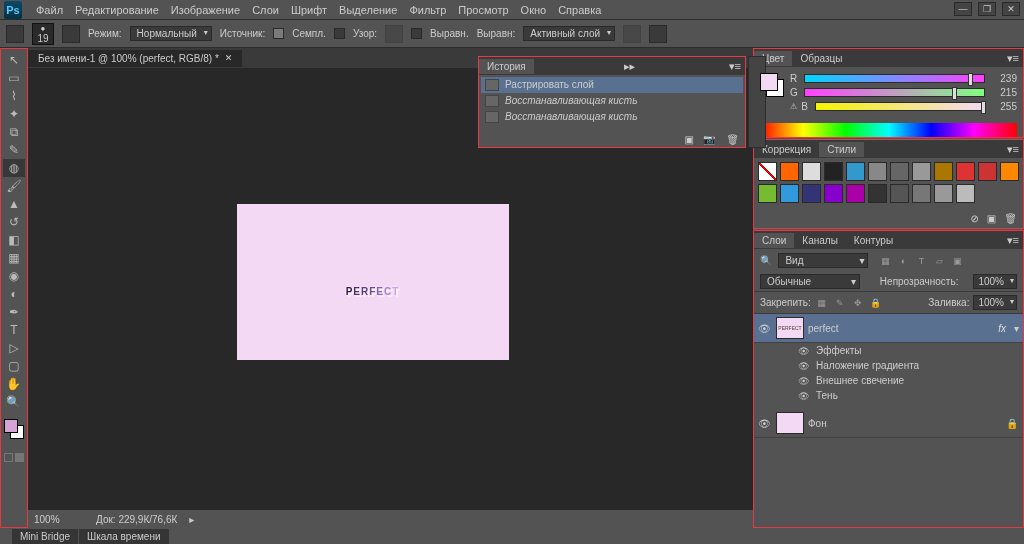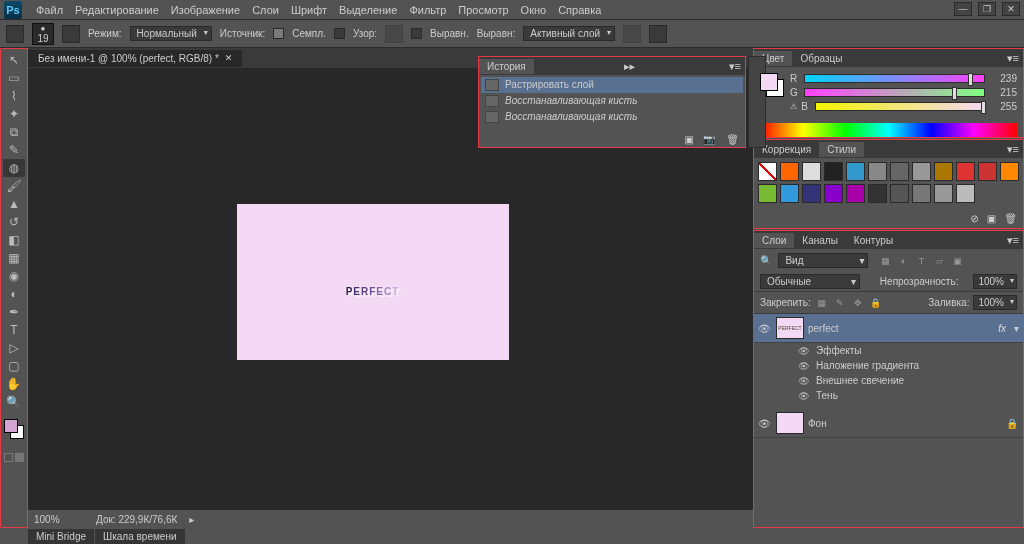--- a/index.html
+++ b/index.html
@@ -354,18 +354,18 @@
         <span>Восстанавливающая кисть</span>
       </div>
     </div>
   <div class="hist-footer">
     <span>▣</span>
     <span>📷</span>
     <span>🗑</span>
   </div>
 </div>
 
-<div style="position:absolute;bottom:0;left:28px;display:flex;gap:1px">
+<div style="position:absolute;bottom:0;left:12px;display:flex;gap:1px">
   <div class="bottom-tab">Mini Bridge</div>
   <div class="bottom-tab">Шкала времени</div>
 </div>
 
 <div style="position:absolute;left:748px;top:56px;width:18px;height:92px;background:#444;border:1px solid #2c2c2c"></div>
 
 </body></html>

